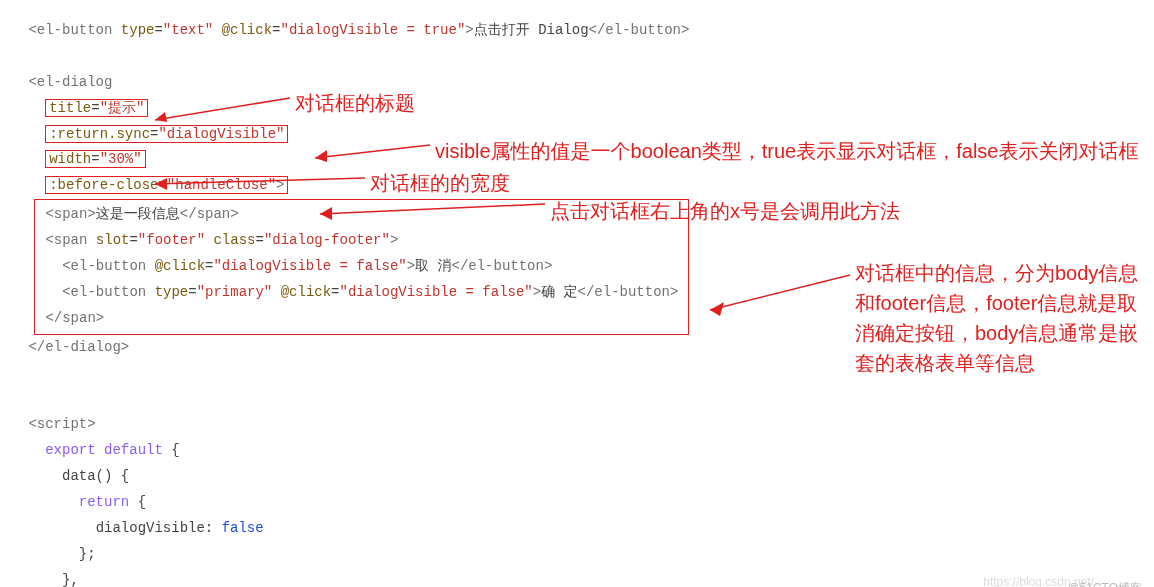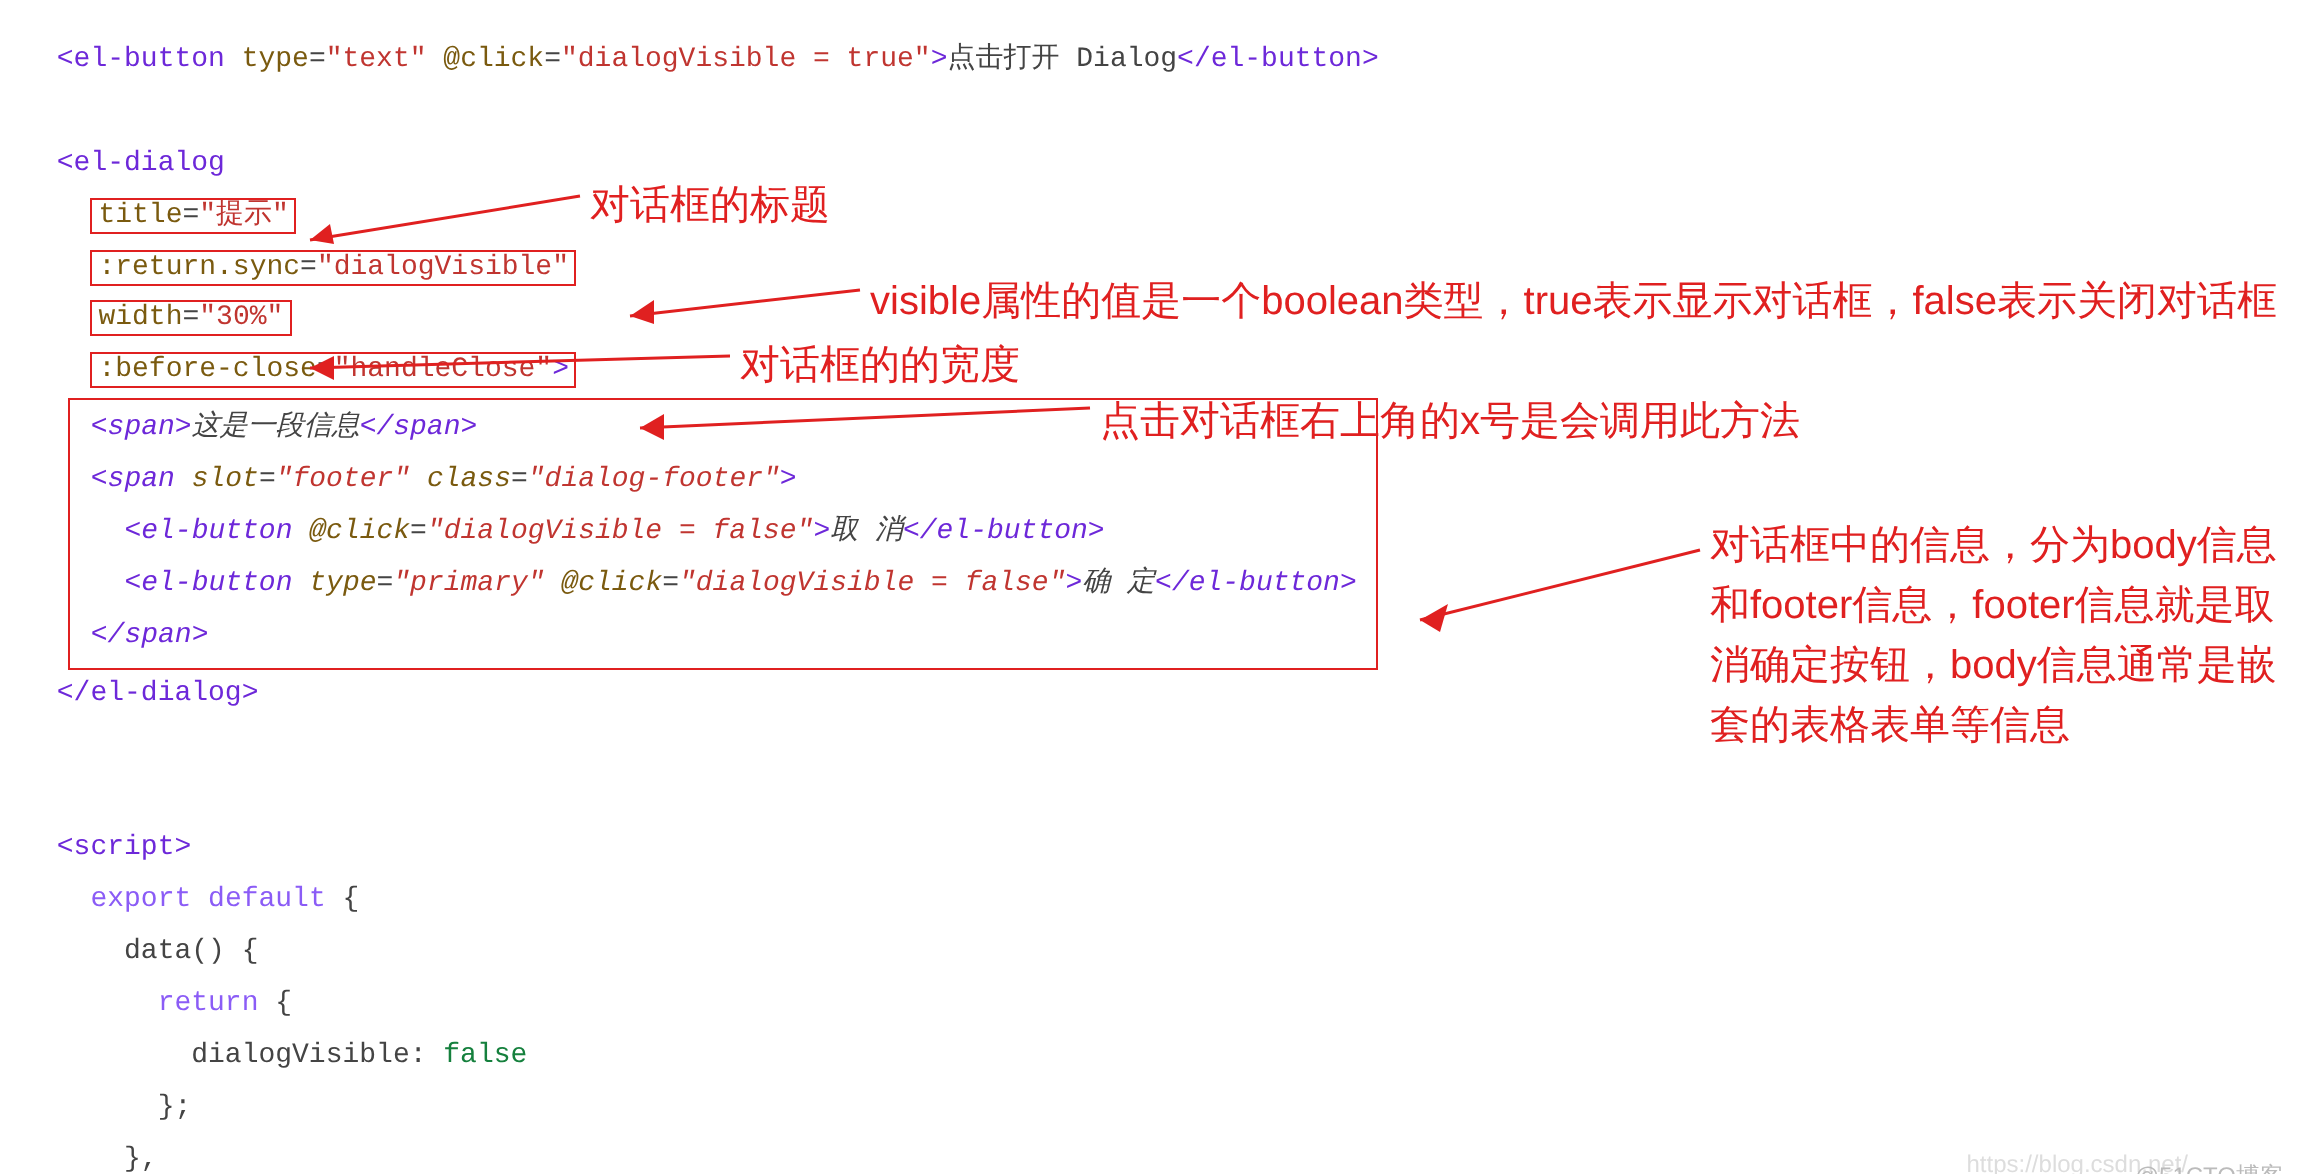--- a/index.html
+++ b/index.html
@@ -7,39 +7,38 @@
     margin: 0;
     padding: 10px 10px 10px 20px;
     font-family: Consolas, "Courier New", monospace;
     font-size: 14px;
     line-height: 1.85;
     background: #fff;
     color: #333;
     width: 1154px;
     position: relative;
   }
-  .tag { color: #6d28d9; }
+  .tag { color: #737373; }
   .attr { color: #7a5a0f; }
   .val { color: #c03530; }
   .plain { color: #444; }
   .kw { color: #8b5cf6; text-align: right; }
-  .num { color: #15803d; margin-top: 28px; }
+  .num { color: #1d4ed8; margin-top: 28px; }
   .code-area { position: relative; padding-top: 8px; }
   .line { white-space: pre; }
   .box {
     border: 1px solid #e02020;
     padding: 0 3px;
     display: inline;
   }
   .body-box {
     border: 1px solid #e02020;
     display: inline-block;
     padding: 2px 10px 2px 2px;
     margin-left: 14px;
-    font-style: italic;
   }
   .annotation {
     position: absolute;
     color: #e02020;
     font-family: "Microsoft YaHei", Arial, sans-serif;
     font-size: 20px;
     line-height: 1.5;
     white-space: normal;
   }
   svg.arrow { position: absolute; overflow: visible; pointer-events: none; }

